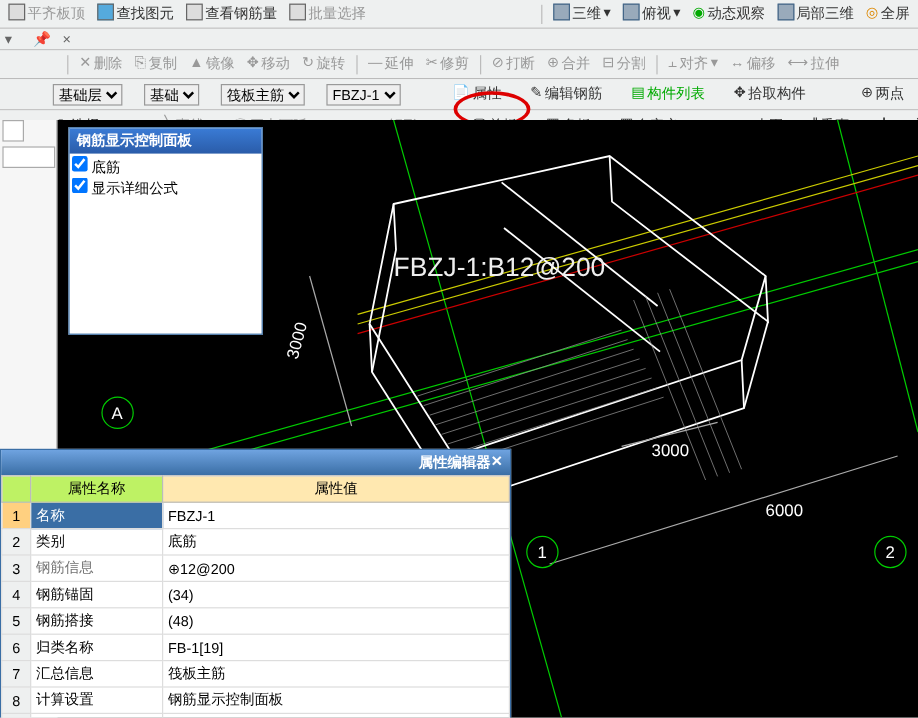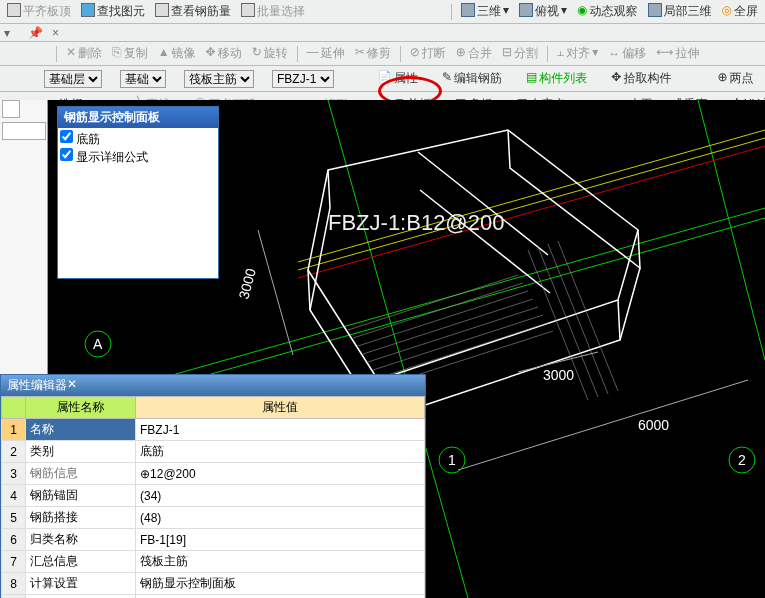--- a/index.html
+++ b/index.html
@@ -22,21 +22,21 @@
 .left-pane .search { position: absolute; left: 2px; top: 22px; width: 44px; height: 18px; background: #fff; border: 1px solid #aaa; }
 
 .canvas { position: absolute; left: 48px; right: 0; top: 100px; bottom: 0; background: black; }
 
 .rebar-panel { position: absolute; left: 57px; top: 106px; width: 162px; background: #fff; border: 1px solid #3a6ea5; }
 .rebar-panel .title { background: linear-gradient(#3a7bd5,#2a5ca9); color: #fff; padding: 2px 6px; font-weight: bold; }
 .rebar-panel .body { height: 150px; padding: 2px; }
 .rebar-panel label { display: block; font-size: 12px; }
 
 .prop-panel { position: absolute; left: 0; top: 374px; width: 426px; background: #f0f0f0; border: 1px solid #3a6ea5; }
-.prop-panel .title { background: linear-gradient(#6fa3e0,#3a6ea5); color: #fff; padding: 2px 6px; display: flex; justify-content: flex-start; }
+.prop-panel .title { background: linear-gradient(#6fa3e0,#3a6ea5); color: #fff; padding: 2px 6px; display: flex; justify-content: flex-end; font-weight: bold; }
 .prop-panel table { width: 100%; border-collapse: collapse; background: #fff; }
 .prop-panel th { background: #bef264; border: 1px solid #bbb; padding: 2px; font-weight: normal; }
 .prop-panel td { border: 1px solid #ddd; padding: 2px 4px; height: 18px; }
 .prop-panel td.rownum { background: #eef0f0; text-align: center; width: 24px; }
 .prop-panel td.name { width: 110px; }
 .prop-panel td.link { color: #737373; }
 .prop-panel tr.sel td.rownum { background: #ffd080; }
 .prop-panel tr.sel td.name { background: #3a6ea5; color: #fff; }
 .close-x { cursor: pointer; }
 

